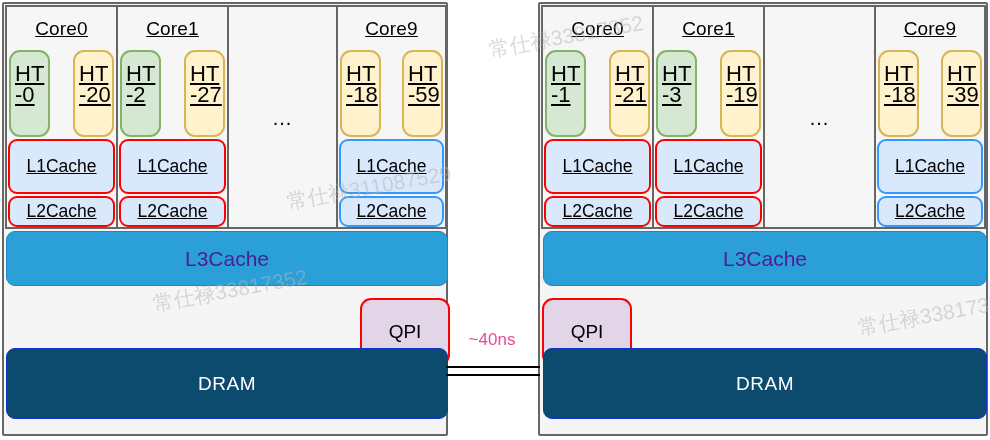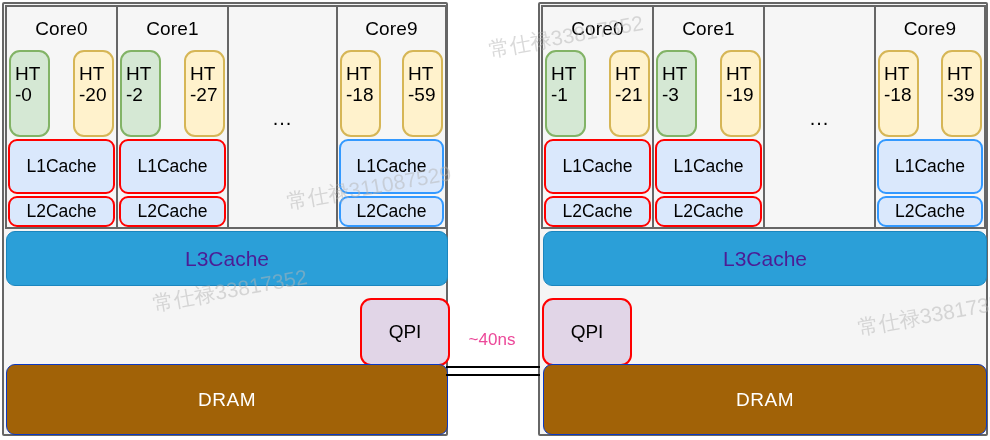--- a/index.html
+++ b/index.html
@@ -11,29 +11,29 @@
   .socket{
     position:absolute;top:2px;height:434px;box-sizing:border-box;
     border:2px solid #666;background:#f5f5f5;border-radius:2px;
   }
   .socket.left{left:2px;width:446px;}
   .socket.right{left:538px;width:450px;}
   
   .cores-row{position:absolute;left:1px;top:1px;height:224px;display:flex;}
   .core-cell{
     position:relative;box-sizing:border-box;border:2px solid #666;margin-left:-2px;
-    display:flex;flex-direction:column;background:#f6f6f6;
+    display:flex;flex-direction:column;background:#f6f6f6;text-decoration:underline;
   }
   .core-cell:first-child{margin-left:0;}
   .core-label{height:44px;display:flex;align-items:center;justify-content:center;
     font-size:19px;letter-spacing:.2px;}
   .ht-row{height:88px;display:flex;justify-content:space-between;padding:0 2px;}
   .ht{
     width:41px;box-sizing:border-box;border:2px solid;border-radius:11px;
-    font-size:19px;line-height:21px;padding:11px 0 0 4px;
+    font-size:22px;line-height:21px;padding:11px 0 0 4px;
   }
   .ht.green{background:#d5e8d4;border-color:#82b366;}
   .ht.yellow{background:#fff2cc;border-color:#d6b656;}
   .cache{
     margin:2px 1px 0;height:56px;box-sizing:border-box;border:2px solid #ff0000;
     border-radius:9px;background:#dae8fc;display:flex;align-items:center;
     justify-content:center;font-size:17.5px;
   }
   .cache.l2{margin-top:2px;height:32px;}
   .core-cell.blue-cache .cache{border-color:#3399ff;}
@@ -50,22 +50,22 @@
   .socket.left .l3{left:2px;width:442px;}
   .socket.right .l3{left:3px;width:444px;}
   .qpi{
     position:absolute;top:294px;height:68px;width:90px;box-sizing:border-box;
     background:#e1d5e7;border:2px solid #ff0000;border-radius:11px;
     display:flex;align-items:center;justify-content:center;font-size:19px;
   }
   .socket.left .qpi{left:356px;}
   .socket.right .qpi{left:2px;}
   .dram{
-    position:absolute;top:360px;height:71px;box-sizing:border-box;
-    background:#a16207;border:1px solid #0a38c4;border-radius:9px;
+    position:absolute;top:344px;height:71px;box-sizing:border-box;
+    background:#0c4a6e;border:1px solid #0a38c4;border-radius:9px;
     display:flex;align-items:center;justify-content:center;
     color:#fff;font-size:19px;letter-spacing:.5px;text-align:center;
   }
   .socket.left .dram{left:2px;width:442px;}
   .socket.right .dram{left:3px;width:444px;}
   
   .link-line{position:absolute;left:446px;width:94px;height:2px;background:#000;}
   .link-line.top{top:366px;}
   .link-line.bottom{top:374px;}
   .latency{

